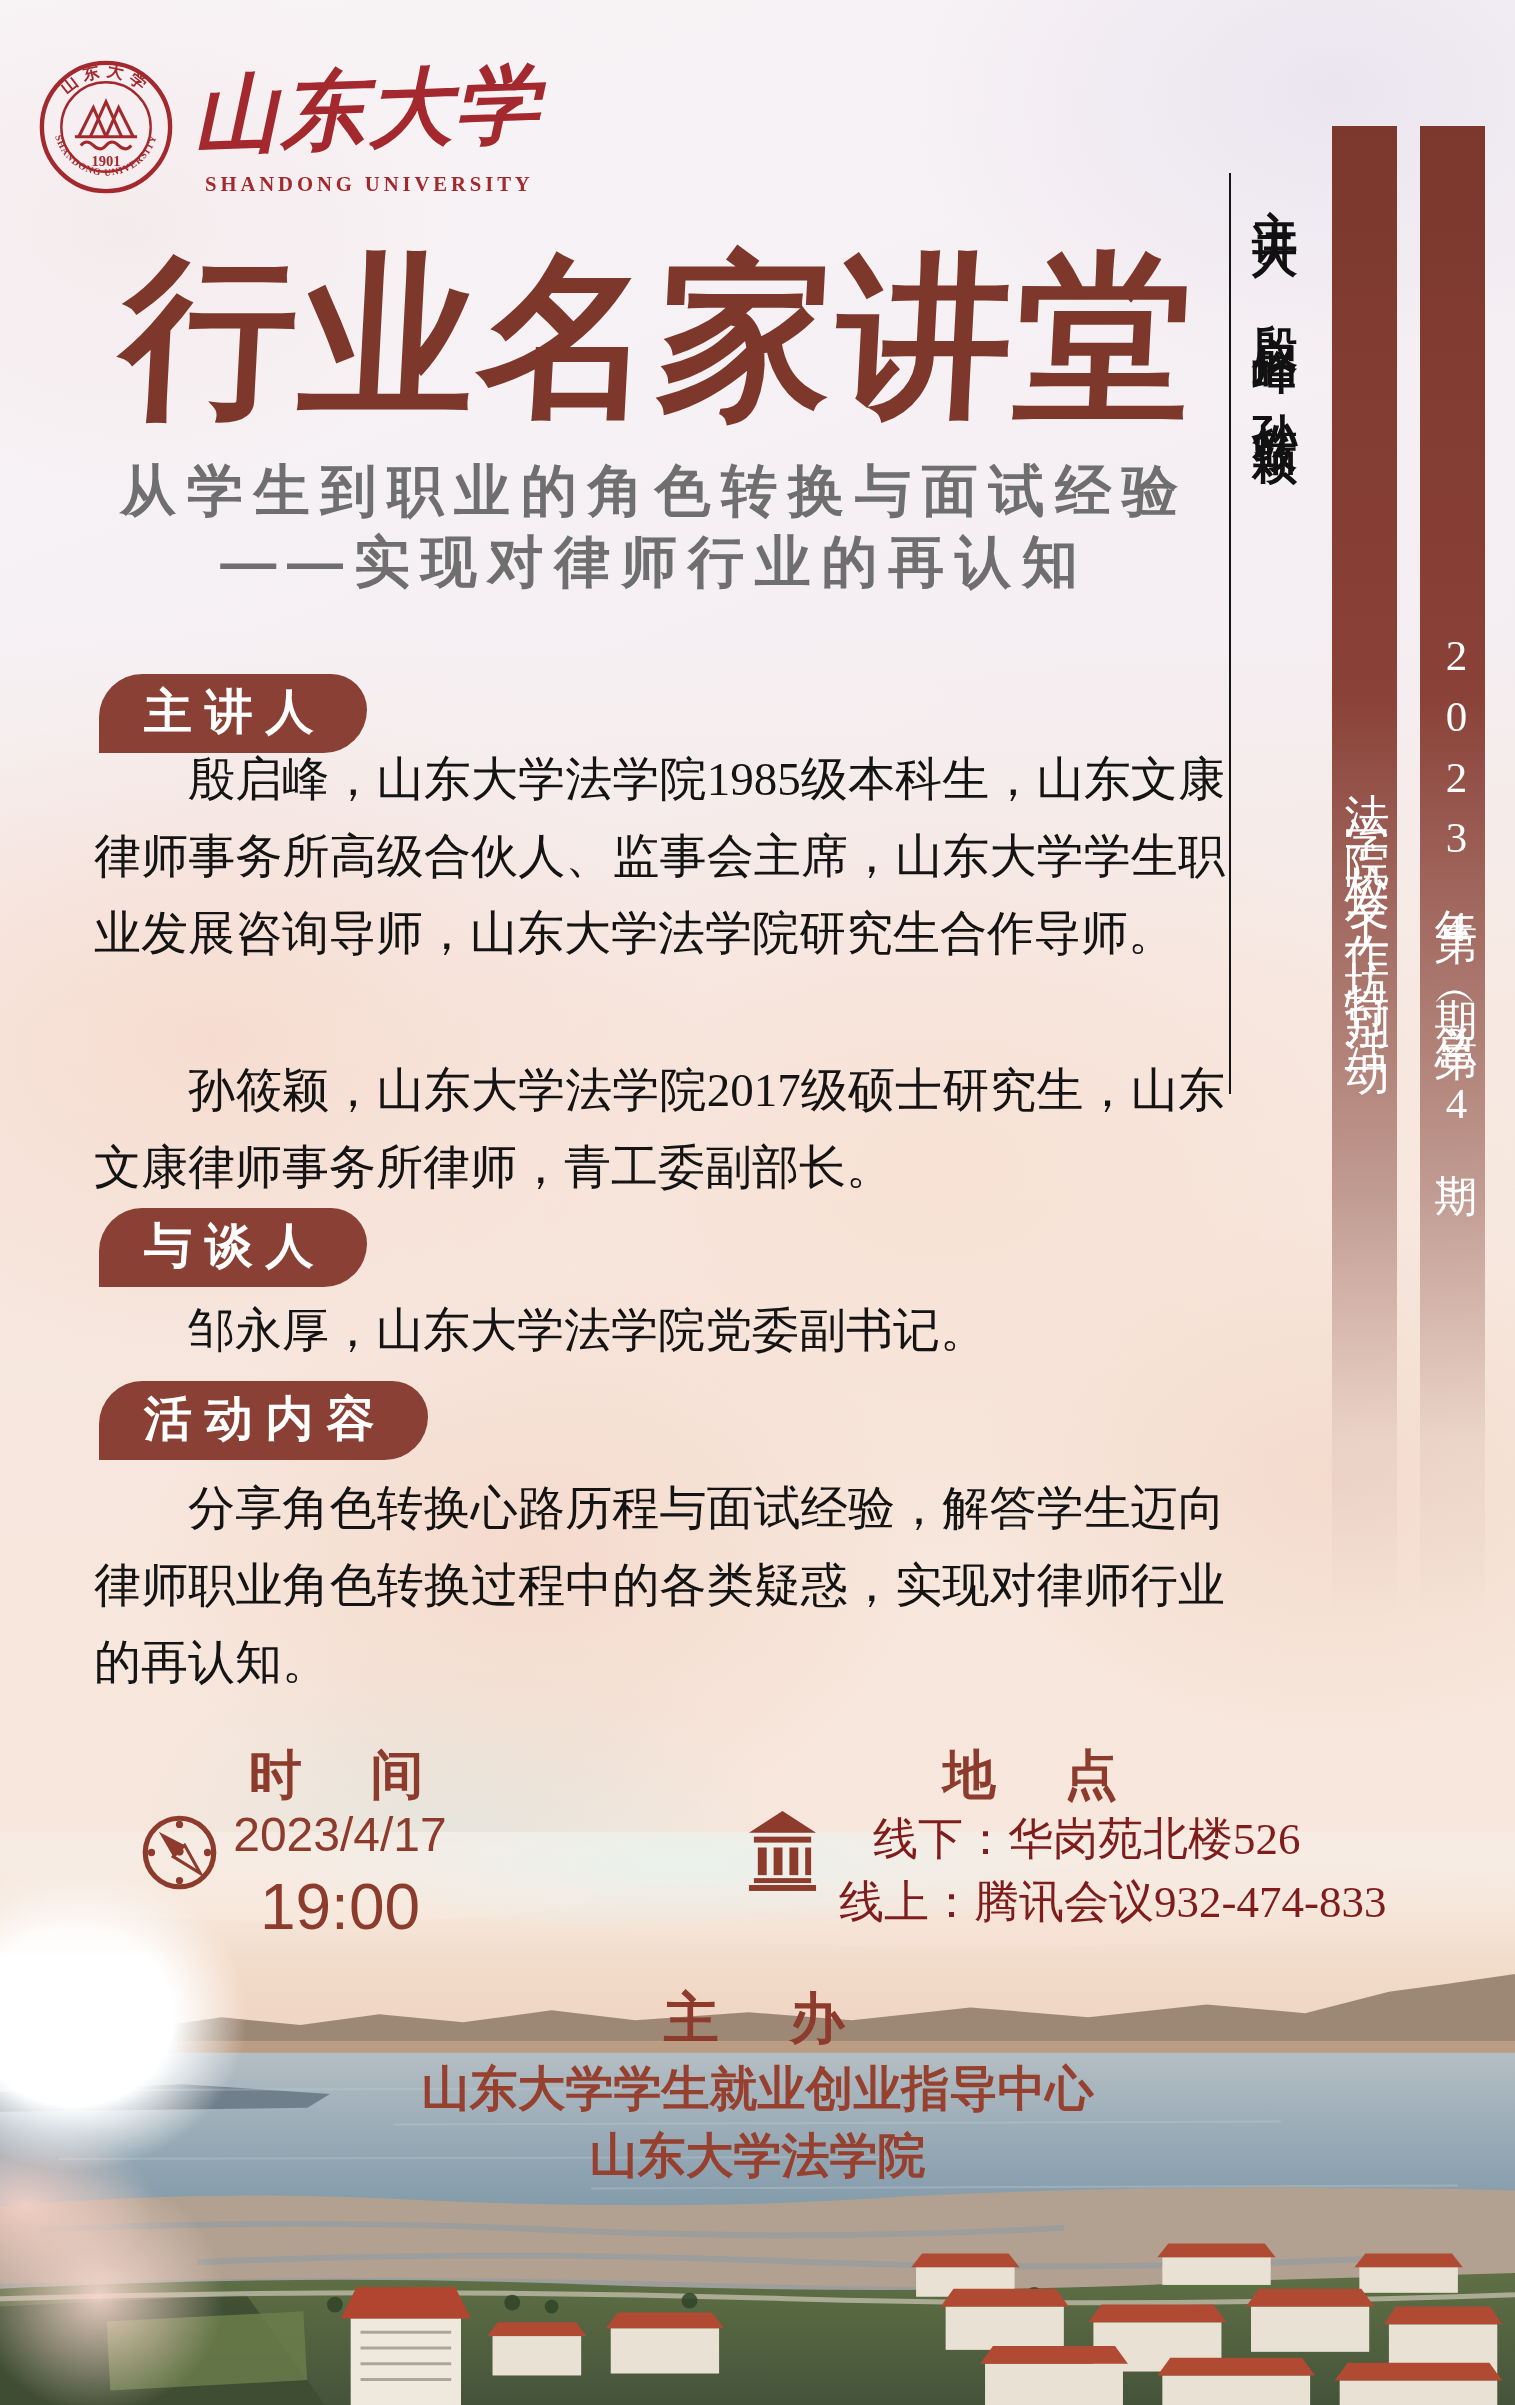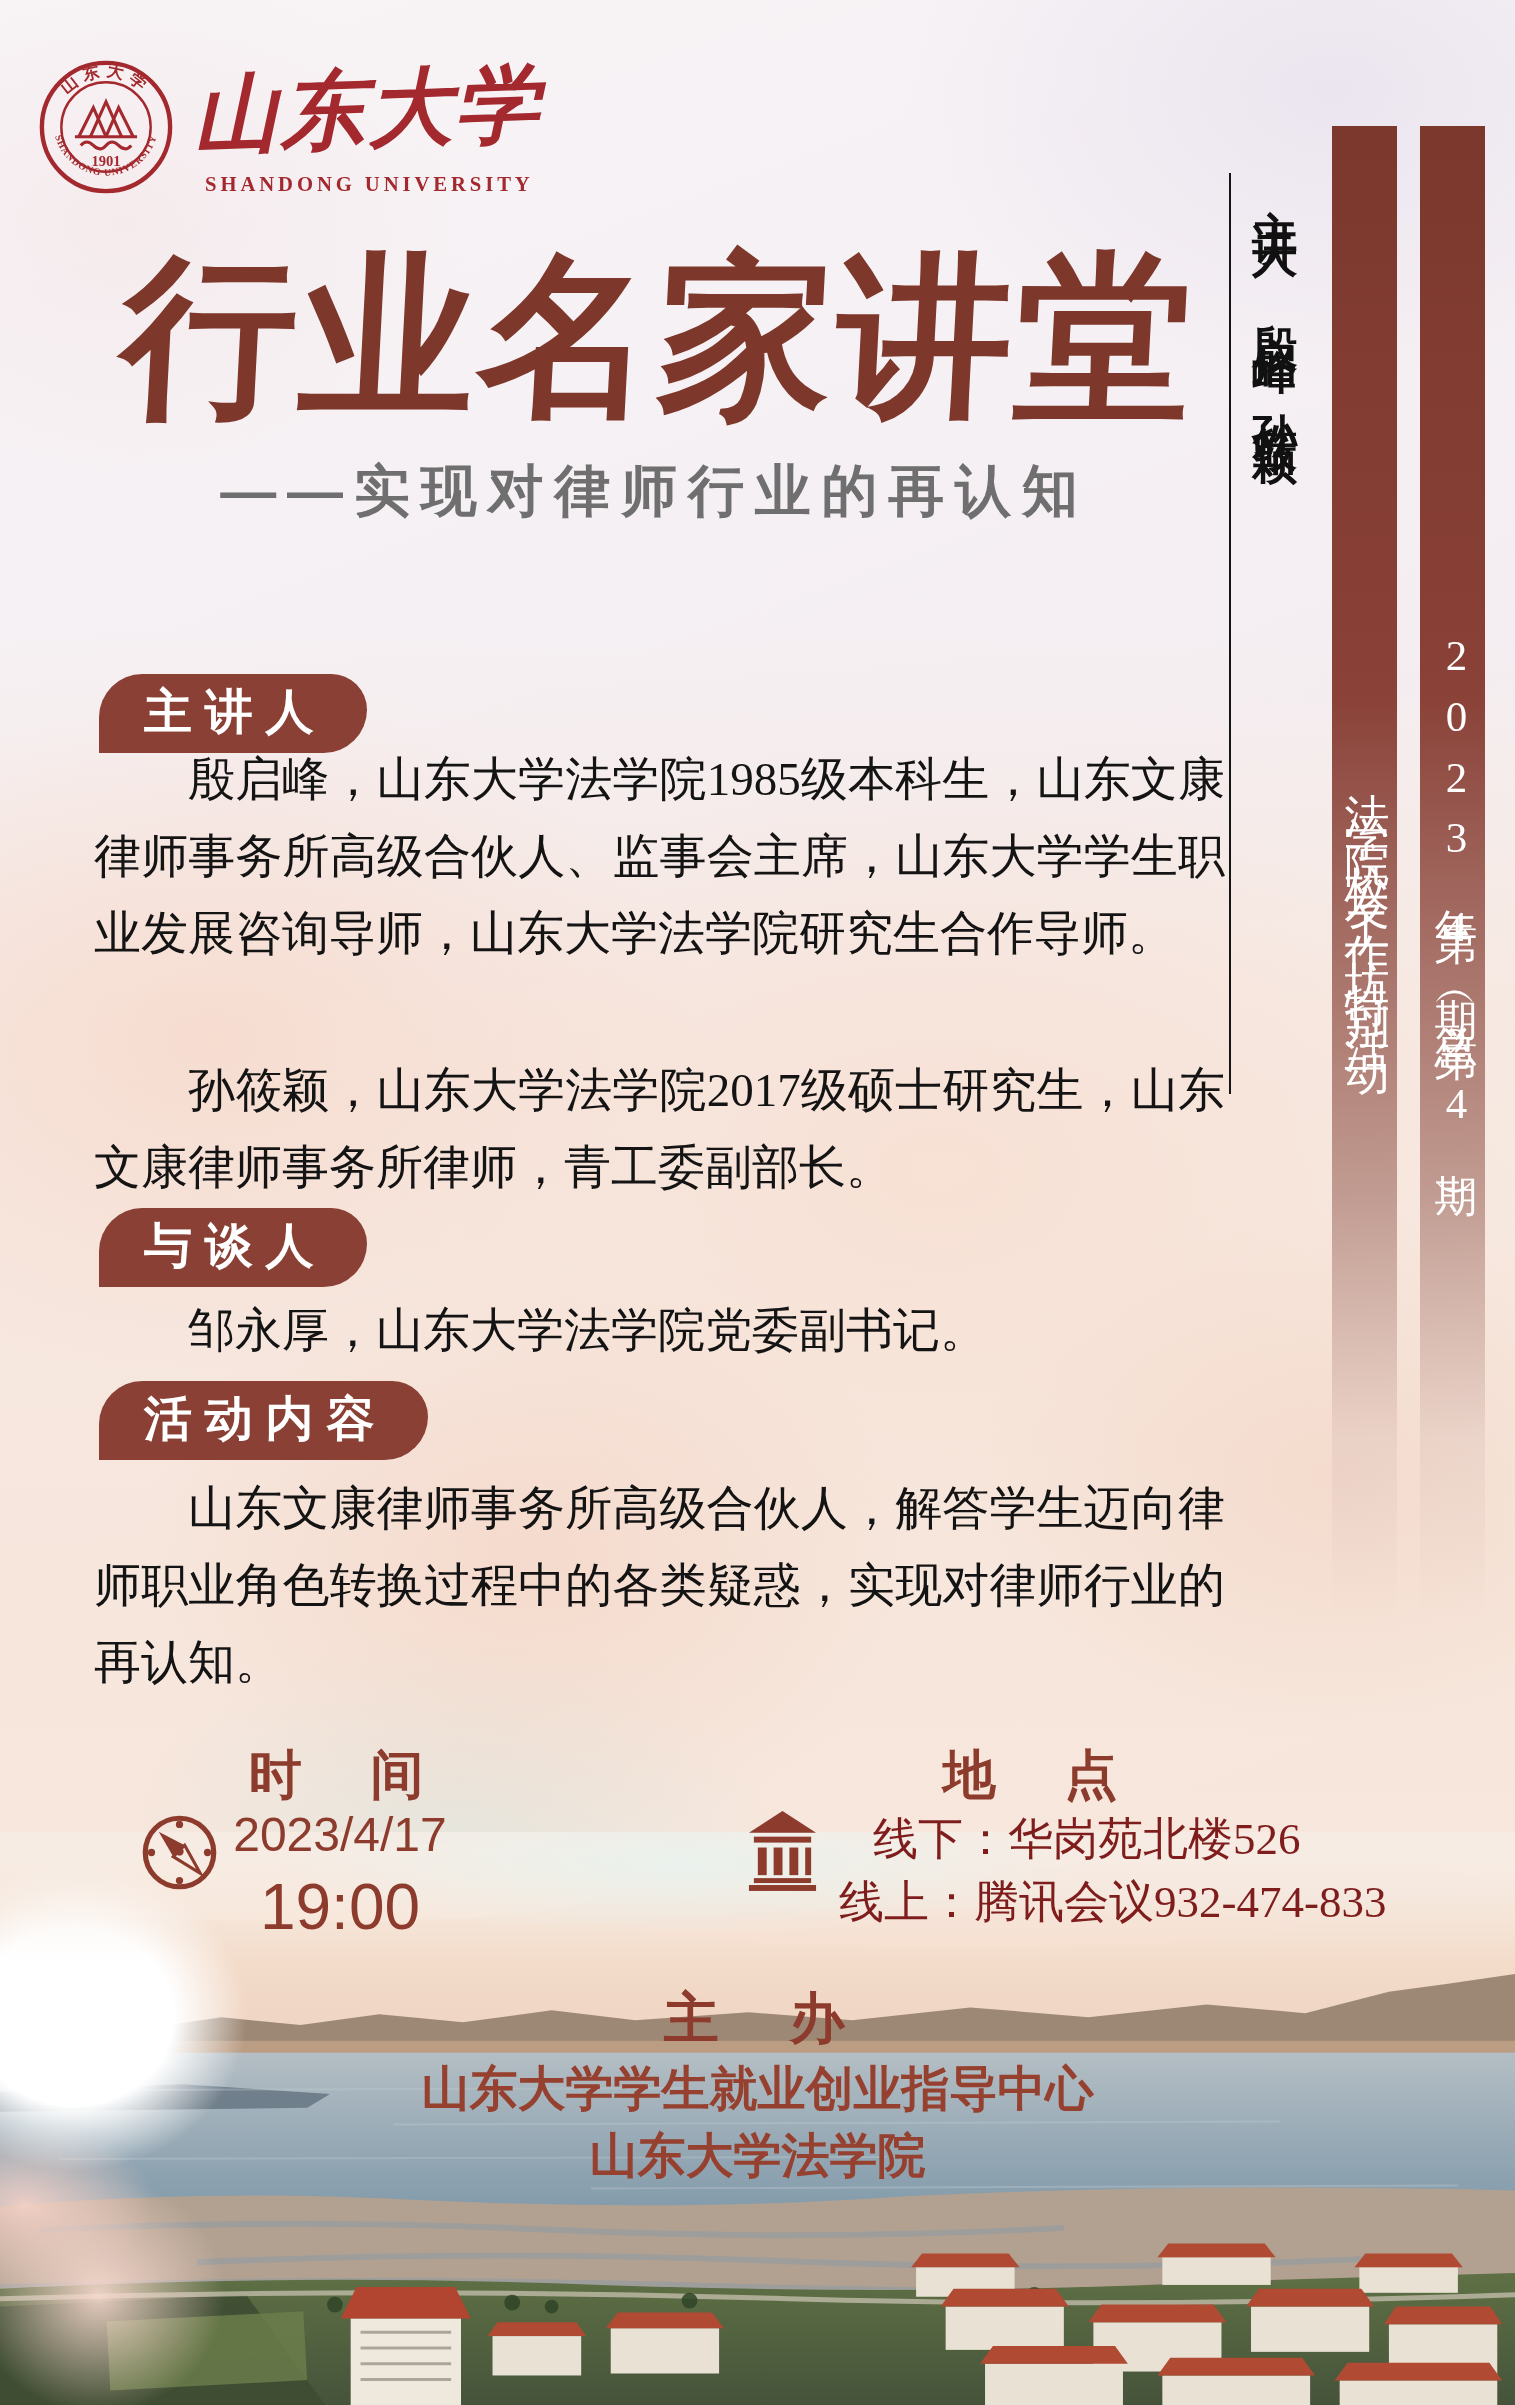--- a/index.html
+++ b/index.html
@@ -251,39 +251,40 @@
     <line x1="38" y1="80" x2="102" y2="80"></line>
     <path d="M44,89 q6,-7 13,0 t13,0 t13,0 t13,0"></path>
   </g>
   <text x="70" y="110" text-anchor="middle" fill="#a3292e" font-size="15" font-weight="bold">1901</text>
 </svg>
 <div class="abs calligraphy z3">山东大学</div>
 <div class="abs logo-en z3">SHANDONG UNIVERSITY</div>
 
 <div class="abs title z3">行业名家讲堂</div>
 <div class="abs subtitle z3">
+  <div>从学生到职业的角色转换与面试经验</div>
   <div>——实现对律师行业的再认知</div>
 </div>
 
 <div class="abs v-speakers z3">
   <span>主讲人</span><span class="gap1">殷启峰</span><span class="gap2">孙筱颖</span>
 </div>
 
 <div class="abs banner banner-series z3">法学院校友工作坊特别活动</div>
 <div class="abs banner banner-issue z3">2023年第4期（总第24期）</div>
 
 <div class="abs badge badge-speaker z3">主讲人</div>
 <div class="abs para para-speaker1 z3">殷启峰，山东大学法学院1985级本科生，山东文康律师事务所高级合伙人、监事会主席，山东大学学生职业发展咨询导师，山东大学法学院研究生合作导师。</div>
 <div class="abs para para-speaker2 z3">孙筱颖，山东大学法学院2017级硕士研究生，山东文康律师事务所律师，青工委副部长。</div>
 
 <div class="abs badge badge-discussant z3">与谈人</div>
 <div class="abs para para-discussant z3">邹永厚，山东大学法学院党委副书记。</div>
 
 <div class="abs badge badge-content z3">活动内容</div>
-<div class="abs para para-content z3">山东文康律师事务所高级合伙人，解答学生迈向律师职业角色转换过程中的各类疑惑，实现对律师行业的再认知。</div>
+<div class="abs para para-content z3">分享角色转换心路历程与面试经验，解答学生迈向律师职业角色转换过程中的各类疑惑，实现对律师行业的再认知。</div>
 
 <div class="abs sched-label time-label z3">时　间</div>
 <svg class="abs compass z3" viewBox="0 0 80 80">
   <circle cx="40" cy="40" r="33" fill="none" stroke="#8c3b2d" stroke-width="5"></circle>
   <circle cx="40" cy="13" r="3.5" fill="#8c3b2d"></circle>
     <circle cx="40" cy="67" r="3.5" fill="#8c3b2d"></circle>
   <circle cx="13" cy="40" r="3.5" fill="#8c3b2d"></circle>
     <circle cx="67" cy="40" r="3.5" fill="#8c3b2d"></circle>
   <polygon points="20,20 45,33 34,44" fill="#8c3b2d"></polygon>
   <polygon points="60,60 45,33 34,44" fill="none" stroke="#8c3b2d" stroke-width="3"></polygon>

